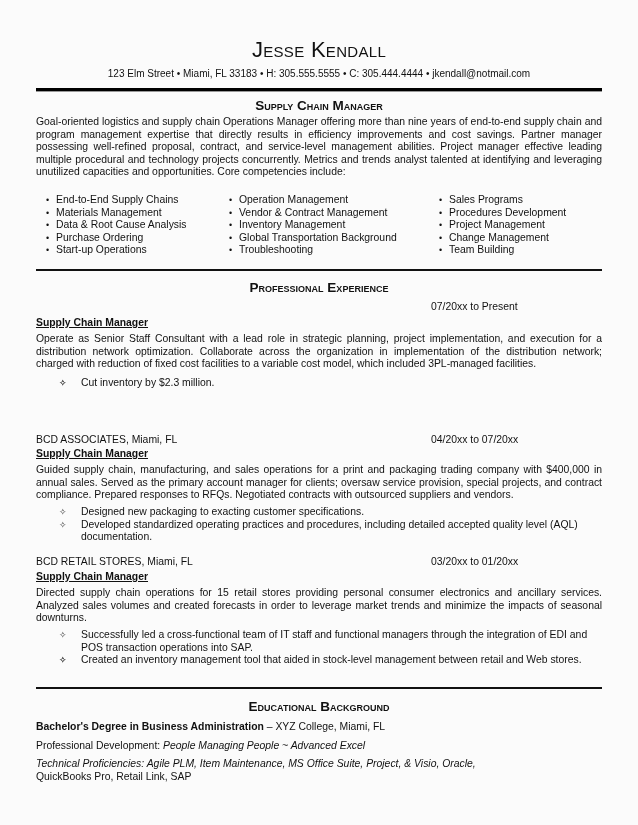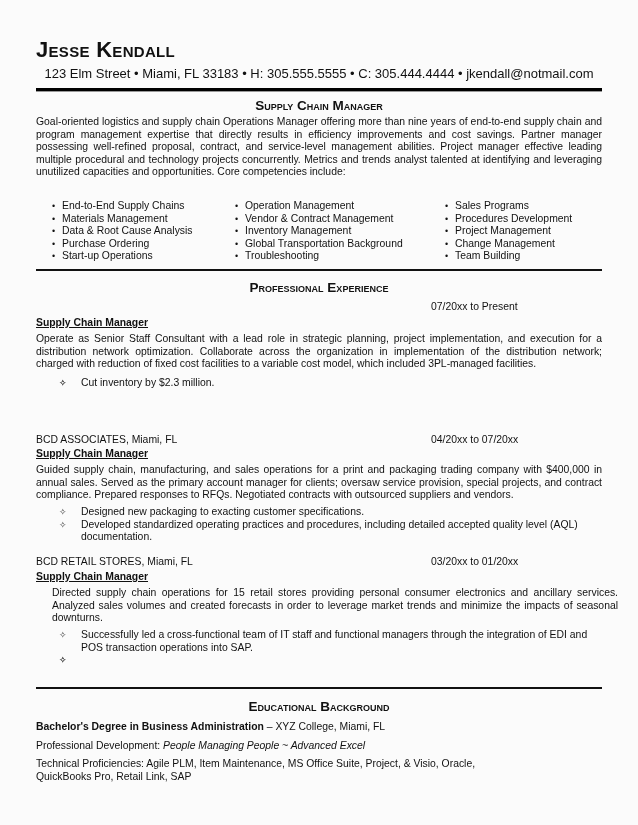--- a/index.html
+++ b/index.html
@@ -9,27 +9,27 @@
       color: #111;
       font-family: "Liberation Sans", sans-serif;
       font-size: 10.4px;
       line-height: 12.6px;
       position: relative;
       overflow: hidden;
     }
     .page { position: absolute; left: 36px; top: 0; width: 566px; }
     .name {
       position: absolute; left: 0; top: 38px; width: 566px;
-      text-align: left; font-weight: bold; font-size: 17px;
+      text-align: center; font-weight: normal; font-size: 17px;
       font-variant: small-caps; letter-spacing: 0.3px;
       font-size: 22px; line-height: 24px;
     }
     .contact {
       position: absolute; left: 0; top: 68px; width: 566px;
-      text-align: center; font-size: 13px; line-height: 12px;
+      text-align: center; font-size: 10px; line-height: 12px;
     }
     .rule-thick {
       position: absolute; left: 0; width: 566px; height: 3px;
       background: #000; border-bottom: 1px solid #999;
     }
     .rule-thin {
       position: absolute; left: 0; width: 566px; height: 2px;
       background: #111;
     }
     .sec-title {
@@ -37,21 +37,21 @@
       font-weight: bold; font-variant: small-caps; font-size: 13.5px;
       line-height: 15px;
     }
     .para {
       position: absolute; left: 0; width: 566px; text-align: justify;
     }
     .comp {
       position: absolute; top: 188px; left: 0; width: 566px;
     }
     .comp-col { position: absolute; top: 0; }
-    .comp-col ul { list-style: none; margin: 12px; padding: 0; }
+    .comp-col ul { list-style: none; margin: 6px; padding: 0; }
     .comp-col li { line-height: 12.6px; white-space: nowrap; }
     .comp-col li::before { content: "\2022"; display: inline-block; width: 10px; font-size: 9px; }
     .job-head {
       position: absolute; left: 0; width: 566px; height: 13px;
     }
     .job-head .company { position: absolute; left: 0; top: 0; }
     .job-head .dates { position: absolute; left: 395px; top: 0; }
     .job-title {
       position: absolute; left: 0; font-weight: bold; text-decoration: underline;
     }
@@ -131,33 +131,33 @@
   <ul class="stars" style="top:506px;">
     <li><span class="star">✧</span><span>Designed new packaging to exacting customer specifications.</span></li>
     <li><span class="star">✧</span><span>Developed standardized operating practices and procedures, including detailed accepted quality level (AQL) documentation.</span></li>
   </ul>
 
   <div class="job-head" style="top:556px;">
     <span class="company">BCD RETAIL STORES, Miami, FL</span>
     <span class="dates">03/20xx to 01/20xx</span>
   </div>
   <div class="job-title" style="top:571px;">Supply Chain Manager</div>
-  <div class="para" style="top:587px;margin-left:16px;">Directed supply chain operations for 15 retail stores providing personal consumer electronics and ancillary services. Analyzed sales volumes and created forecasts in order to leverage market trends and minimize the impacts of seasonal downturns.</div>
+  <div class="para" style="top:587px;">Directed supply chain operations for 15 retail stores providing personal consumer electronics and ancillary services. Analyzed sales volumes and created forecasts in order to leverage market trends and minimize the impacts of seasonal downturns.</div>
   <ul class="stars" style="top:629px;">
     <li><span class="star">✧</span><span>Successfully led a cross-functional team of IT staff and functional managers through the integration of EDI and POS transaction operations into SAP.</span></li>
     <li><span class="star">✧</span></li>
-    <li><span class="star">✧</span></li>
+    <li><span class="star">✧</span><span>Created an inventory management tool that aided in stock-level management between retail and Web stores.</span></li>
   </ul>
 
   <div class="rule-thin" style="top:687px;"></div>
 
   <div class="sec-title" style="top:699px;">Educational Background</div>
 
   <div class="edu" style="top:721px;">
     <b>Bachelor's Degree in Business Administration</b><span> – XYZ College, Miami, FL</span>
   </div>
   <div class="edu" style="top:740px;">
     <span>Professional Development: </span><i>People Managing People ~ Advanced Excel</i>
   </div>
-  <div class="edu" style="top:758px;">Technical Proficiencies: Agile PLM, Item Maintenance, MS Office Suite, Project, &amp; Visio, Oracle,</div>
+  <div class="edu" style="top:758px;font-style:italic;">Technical Proficiencies: Agile PLM, Item Maintenance, MS Office Suite, Project, &amp; Visio, Oracle,</div>
   <div class="edu" style="top:771px;">QuickBooks Pro, Retail Link, SAP</div>
 
 </div>
 
 </body></html>

